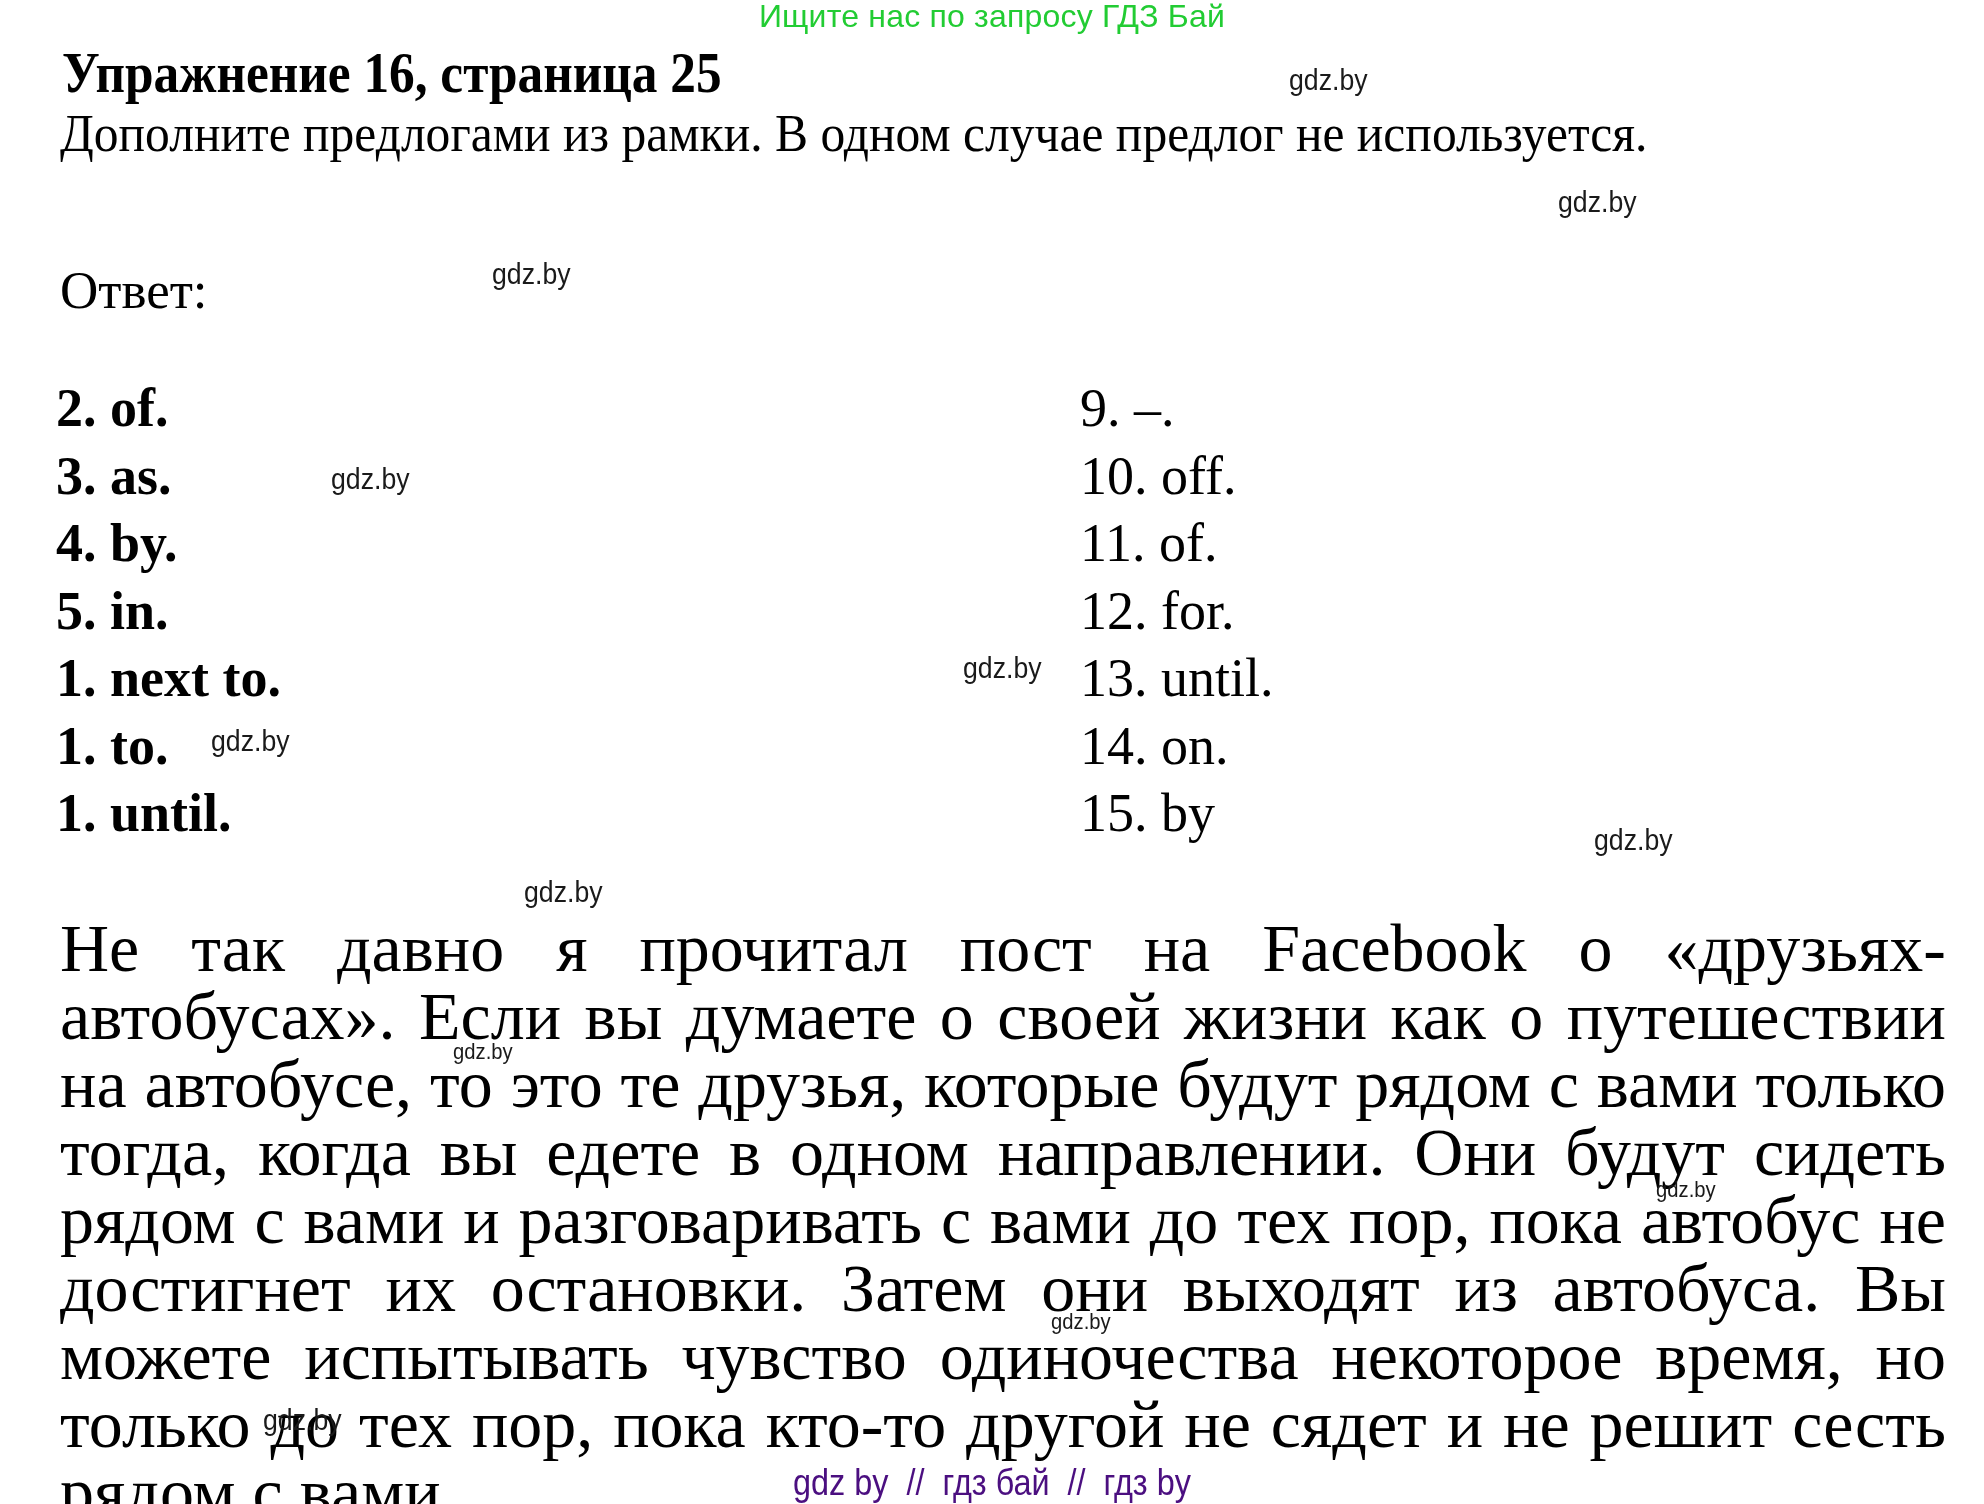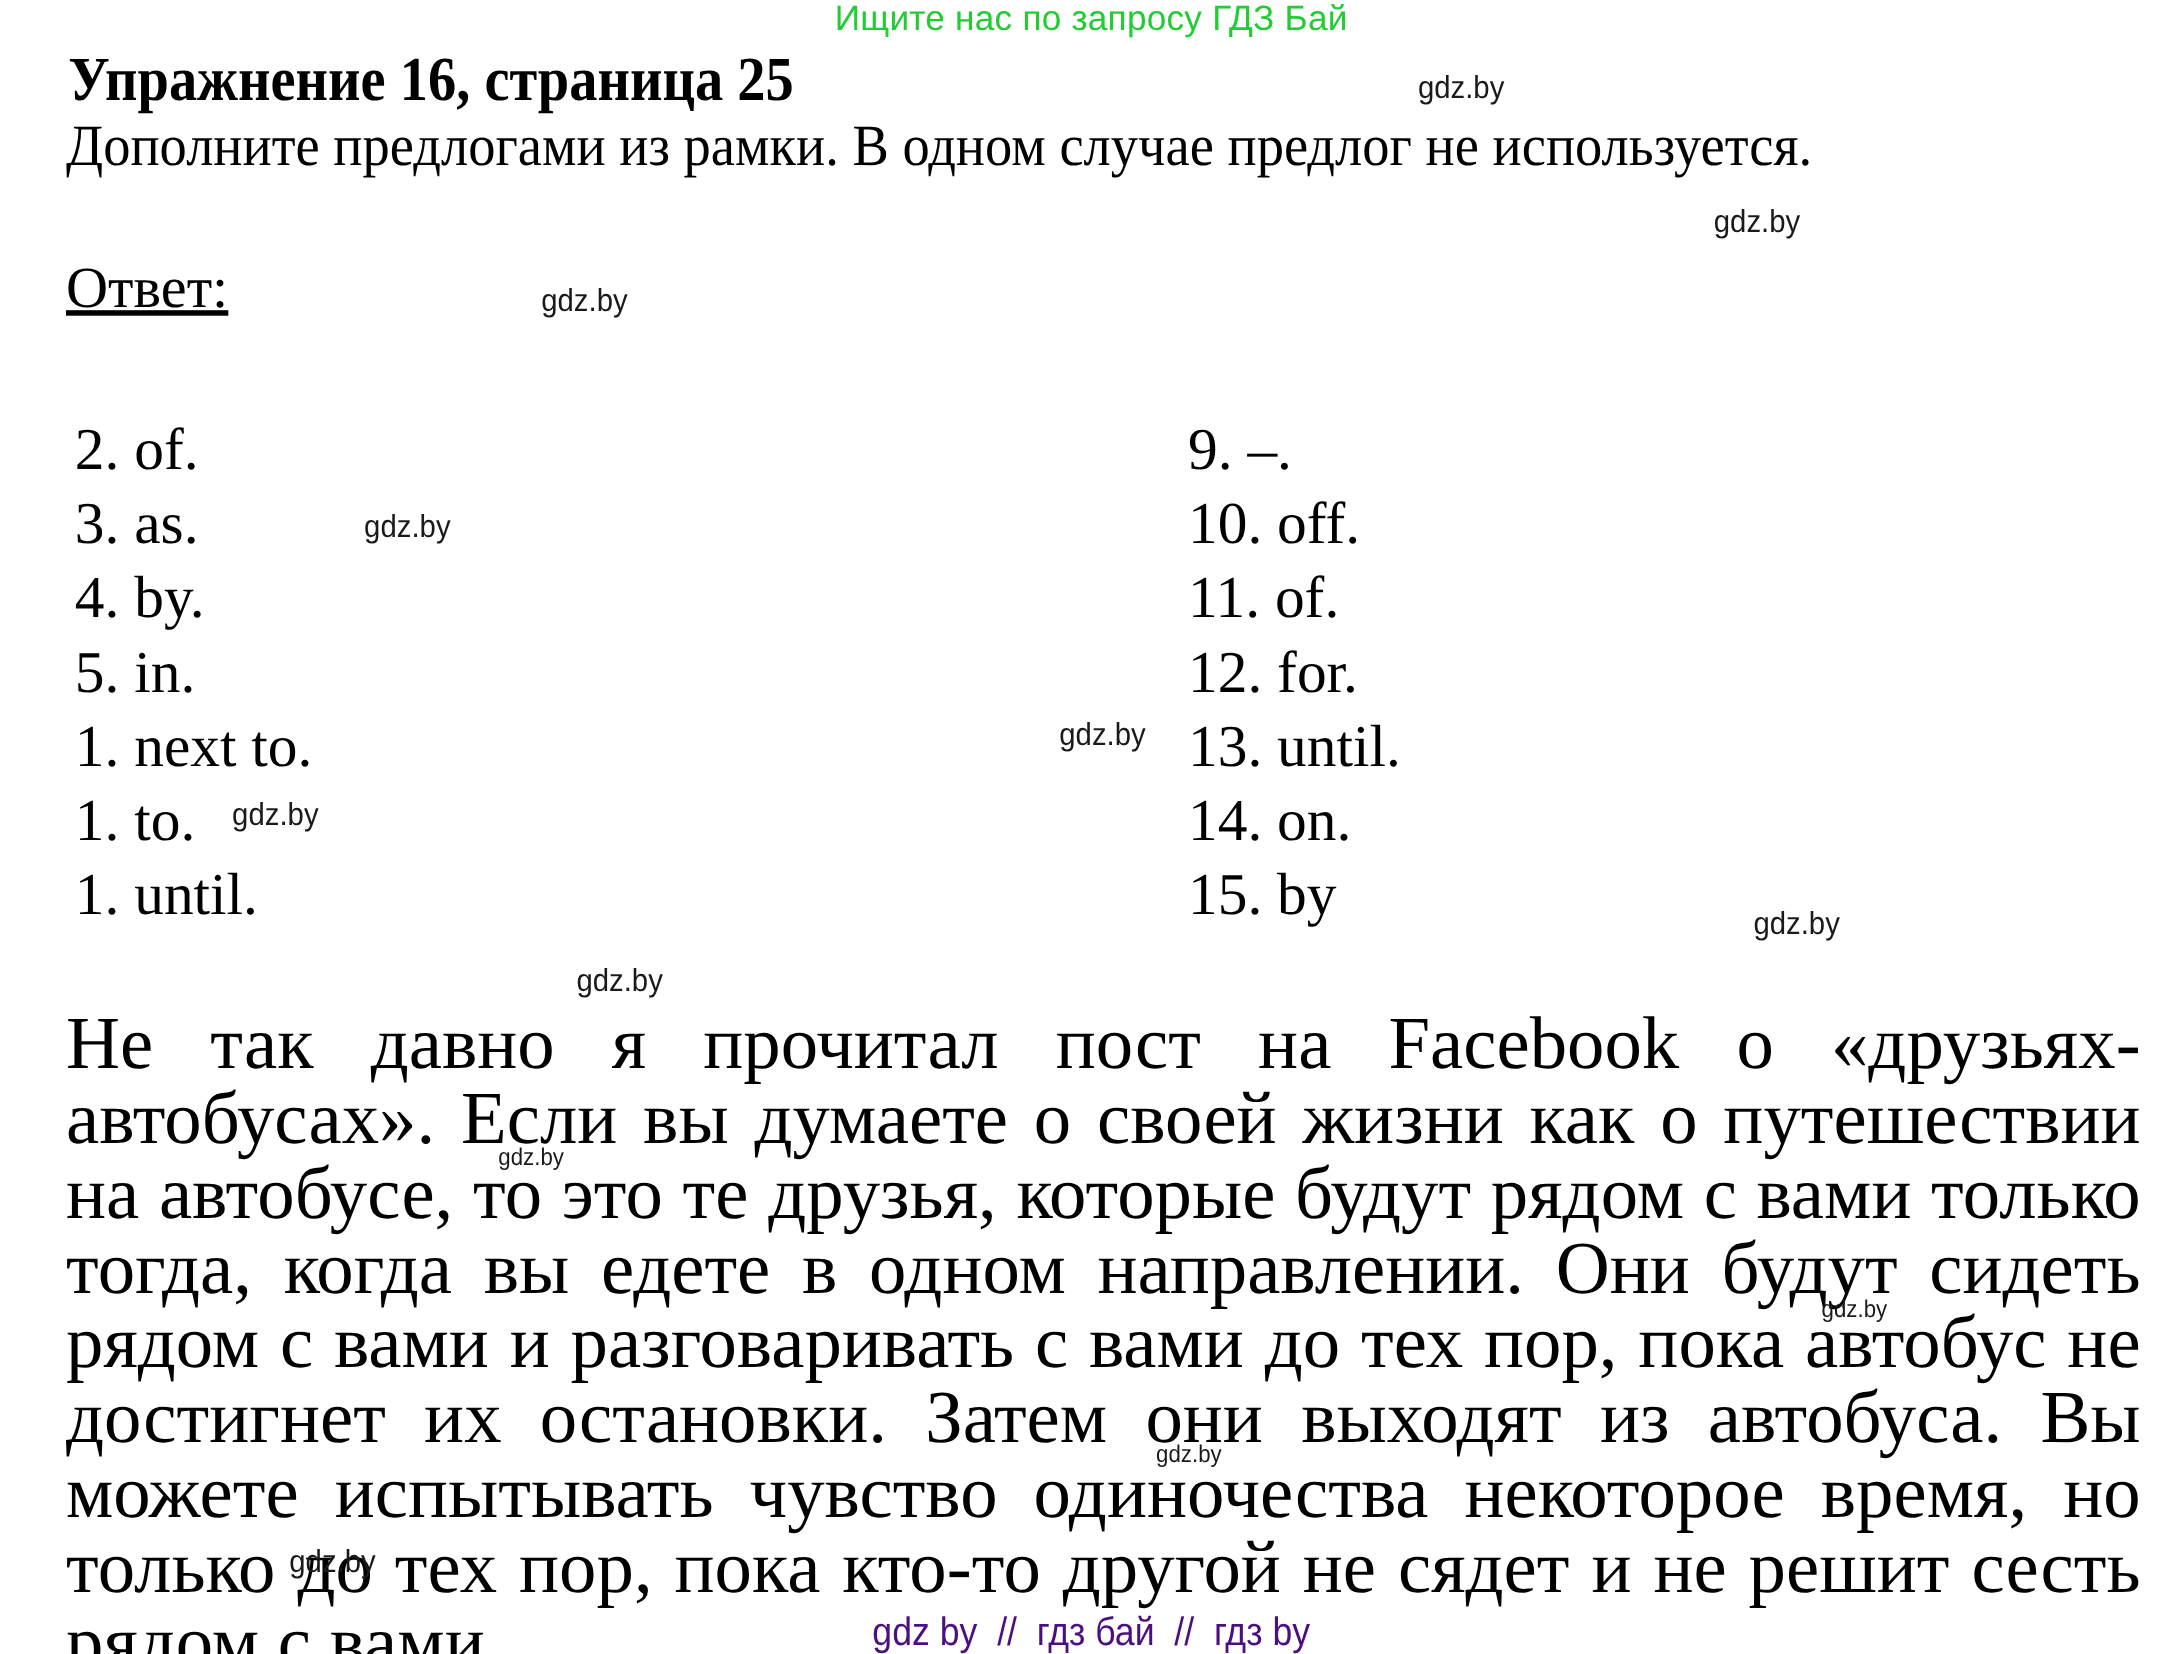--- a/index.html
+++ b/index.html
@@ -1,23 +1,23 @@
 <!DOCTYPE html>
 <html><head>
 <meta charset="utf-8">
 <style>
   html, body { margin:0; padding:0; background:#ffffff; }
   body { width:1984px; height:1504px; position:relative; overflow:hidden; font-family:"Liberation Serif", serif; color:#000; }
   .abs { position:absolute; white-space:nowrap; }
   .promo { left:0; width:1984px; text-align:center; top:-2px; font-family:"Liberation Sans", sans-serif; font-size:32px; color:#22cc33; letter-spacing:0.2px; }
   .title { left:62px; top:40px; font-size:57px; font-weight:bold; transform:scaleX(0.9); transform-origin:left top; }
   .instr { left:60px; top:103px; font-size:53px; transform:scaleX(0.935); transform-origin:left top; }
-  .answer-label { left:60px; top:232px; font-size:53px;text-decoration:underline; }
+  .answer-label { left:60px; top:260px; font-size:53px; }
   .col { position:absolute; top:375px; font-size:54px; line-height:67.5px; }
-  .col.left { left:68px; }
+  .col.left { left:56px;font-weight:bold; }
   .col.right { left:1080px; }
   .col div { white-space:nowrap; }
   .para { position:absolute; left:60px; top:914px; width:1886px; font-size:68px; line-height:68px; text-align:justify; text-align-last:left; }
   .wm { position:absolute; font-family:"Liberation Sans", sans-serif; font-size:29px; color:#1a1a1a; white-space:nowrap; transform:scaleX(0.92); transform-origin:left top; }
   .wm.sm { font-size:22px; }
   .footer { position:absolute; left:0; width:1984px; top:1462px; text-align:center; font-family:"Liberation Sans", sans-serif; font-size:36px; color:#4b0f80; white-space:pre; transform:scaleX(0.9); }
 </style>
 </head>
 <body>
 

